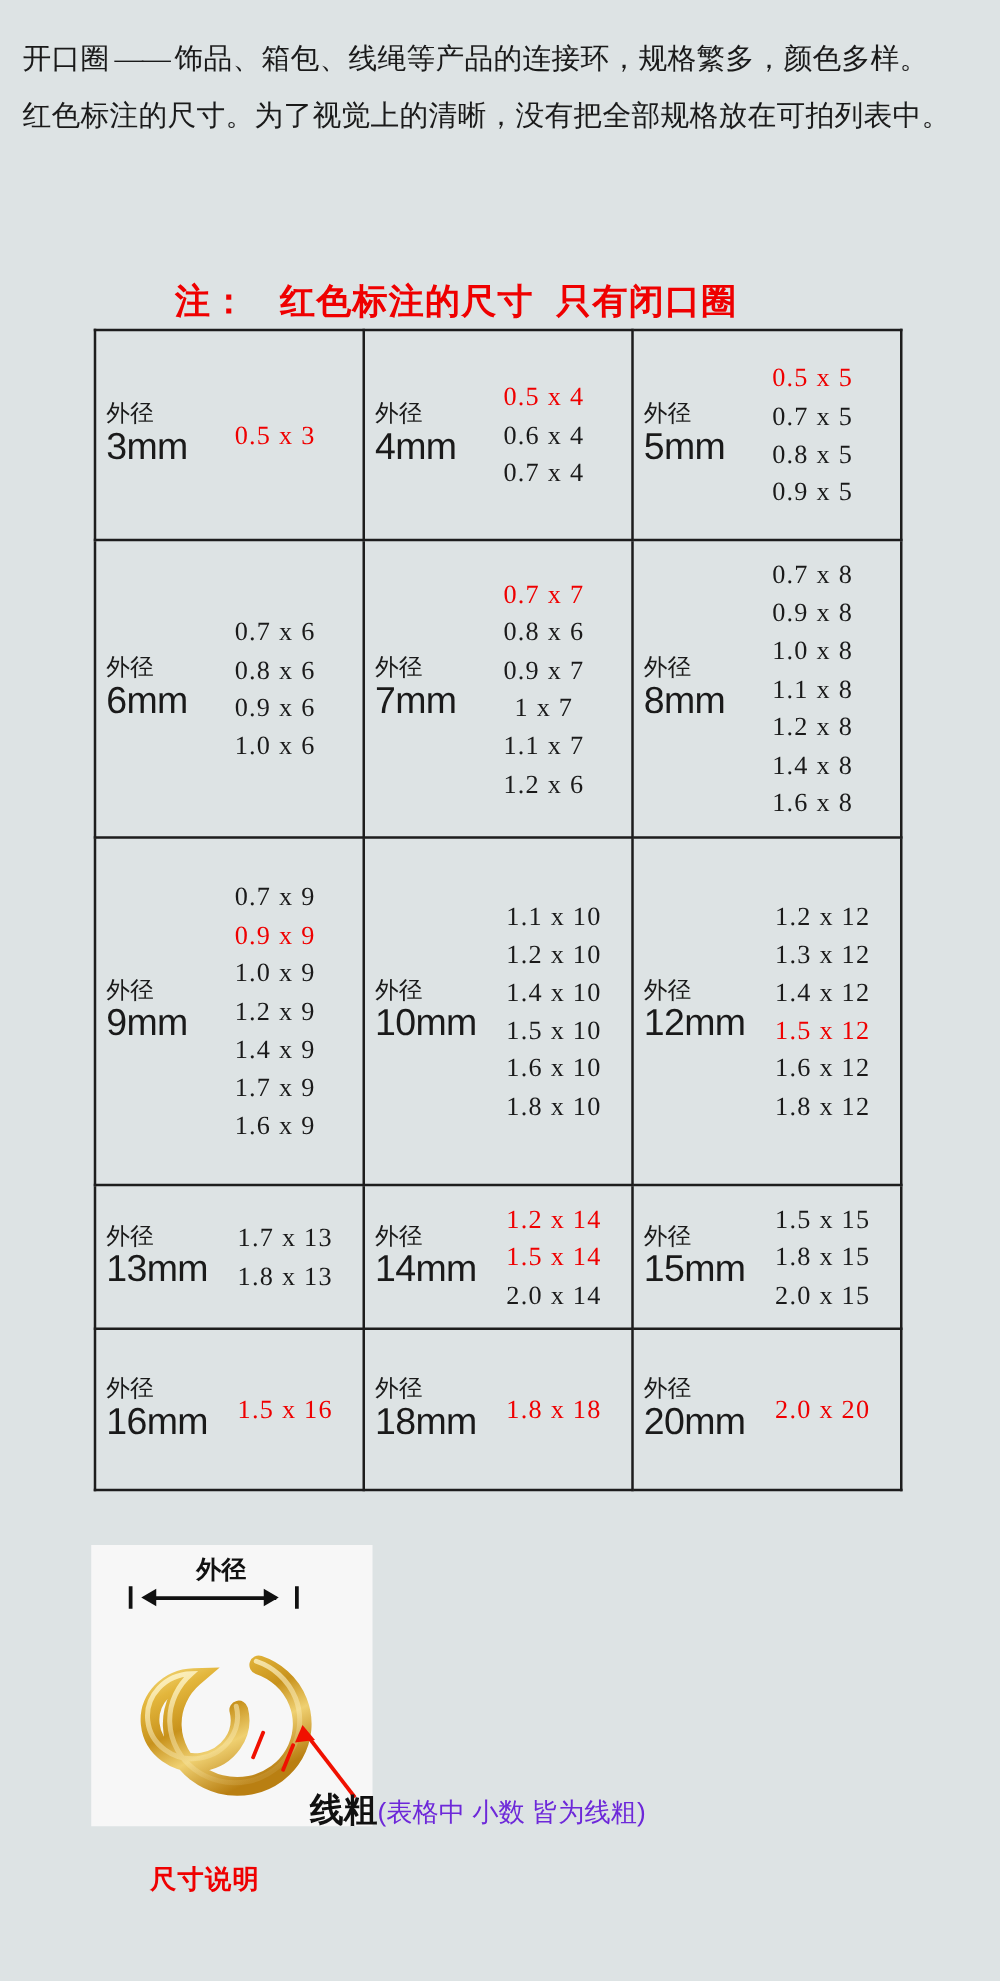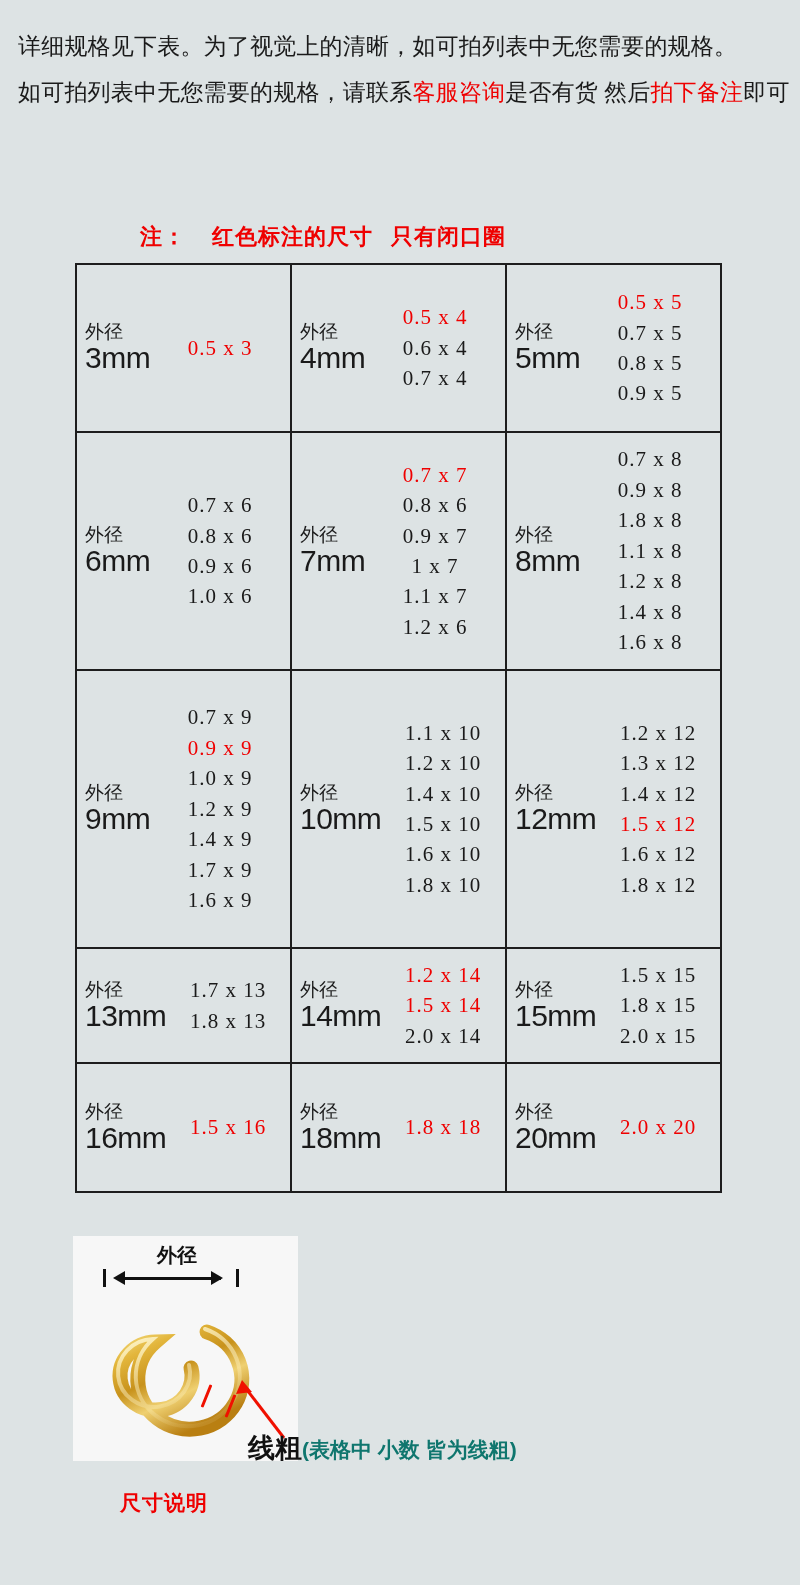--- a/index.html
+++ b/index.html
@@ -31,21 +31,21 @@
     font-weight: 500;
   }
   .red { color: #ef0000; }
   .dash { letter-spacing: -1px; padding: 0 4px; }
 
   
   .note {
     position: absolute;
     left: 140px;
     top: 222px;
-    font-size: 22px;
+    font-size: 28px;
     color: #ef0000;
     font-weight: 600;
     white-space: nowrap;
     letter-spacing: 1px;
   }
   .note .gap1 { display:inline-block; width: 26px; }
   .note .gap2 { display:inline-block; width: 18px; }
 
   
   .spec-table {
@@ -187,43 +187,43 @@
     left: 248px;
     top: 1430px;
     font-size: 27px;
     font-weight: 700;
     color: #111;
     white-space: nowrap;
     font-family: "Liberation Sans", "DejaVu Sans", sans-serif;
   }
   .wire-label .paren {
     font-size: 21px;
-    color: #0f766e;
-    font-weight: 700;
+    color: #6d28d9;
+    font-weight: 400;
   }
 
   .dim-note {
     position: absolute;
     left: 120px;
     top: 1489px;
     font-size: 21px;
     color: #ef0000;
     font-weight: 600;
     letter-spacing: 1px;
     font-family: "Liberation Sans", "DejaVu Sans", sans-serif;
   }
 </style>
 </head>
 <body>
 
 <div class="intro">
-  <div class="intro-line">详细规格见下表。为了视觉上的清晰，如可拍列表中无您需要的规格。</div>
   <div class="intro-line">
-    <span>如可拍列表中无您需要的规格，请联系</span><span class="red">客服咨询</span><span>是否有货  然后</span><span class="red">拍下备注</span><span>即可</span>
+    <span>开口圈</span><span class="dash">——</span><span>饰品、箱包、线绳等产品的连接环，规格繁多，颜色多样。</span>
   </div>
+  <div class="intro-line">红色标注的尺寸。为了视觉上的清晰，没有把全部规格放在可拍列表中。</div>
 </div>
 
 <div class="note">
   <span>注：</span><span class="gap1"></span><span>红色标注的尺寸</span><span class="gap2"></span><span>只有闭口圈</span>
 </div>
 
 <table class="spec-table">
   <tbody>
       <tr class="r1">
         <td>
@@ -298,21 +298,21 @@
         </td>
         <td>
           <div class="cell-inner">
             <div class="od">
               <span class="od-label">外径</span>
               <span class="od-value">8mm</span>
             </div>
             <div class="sizes center">
               <div>0.7 x 8</div>
               <div>0.9 x 8</div>
-              <div>1.8 x 8</div>
+              <div>1.0 x 8</div>
               <div>1.1 x 8</div>
               <div>1.2 x 8</div>
               <div>1.4 x 8</div>
               <div>1.6 x 8</div>
             </div>
           </div>
         </td>
       </tr>
       <tr class="r3">
         <td>

